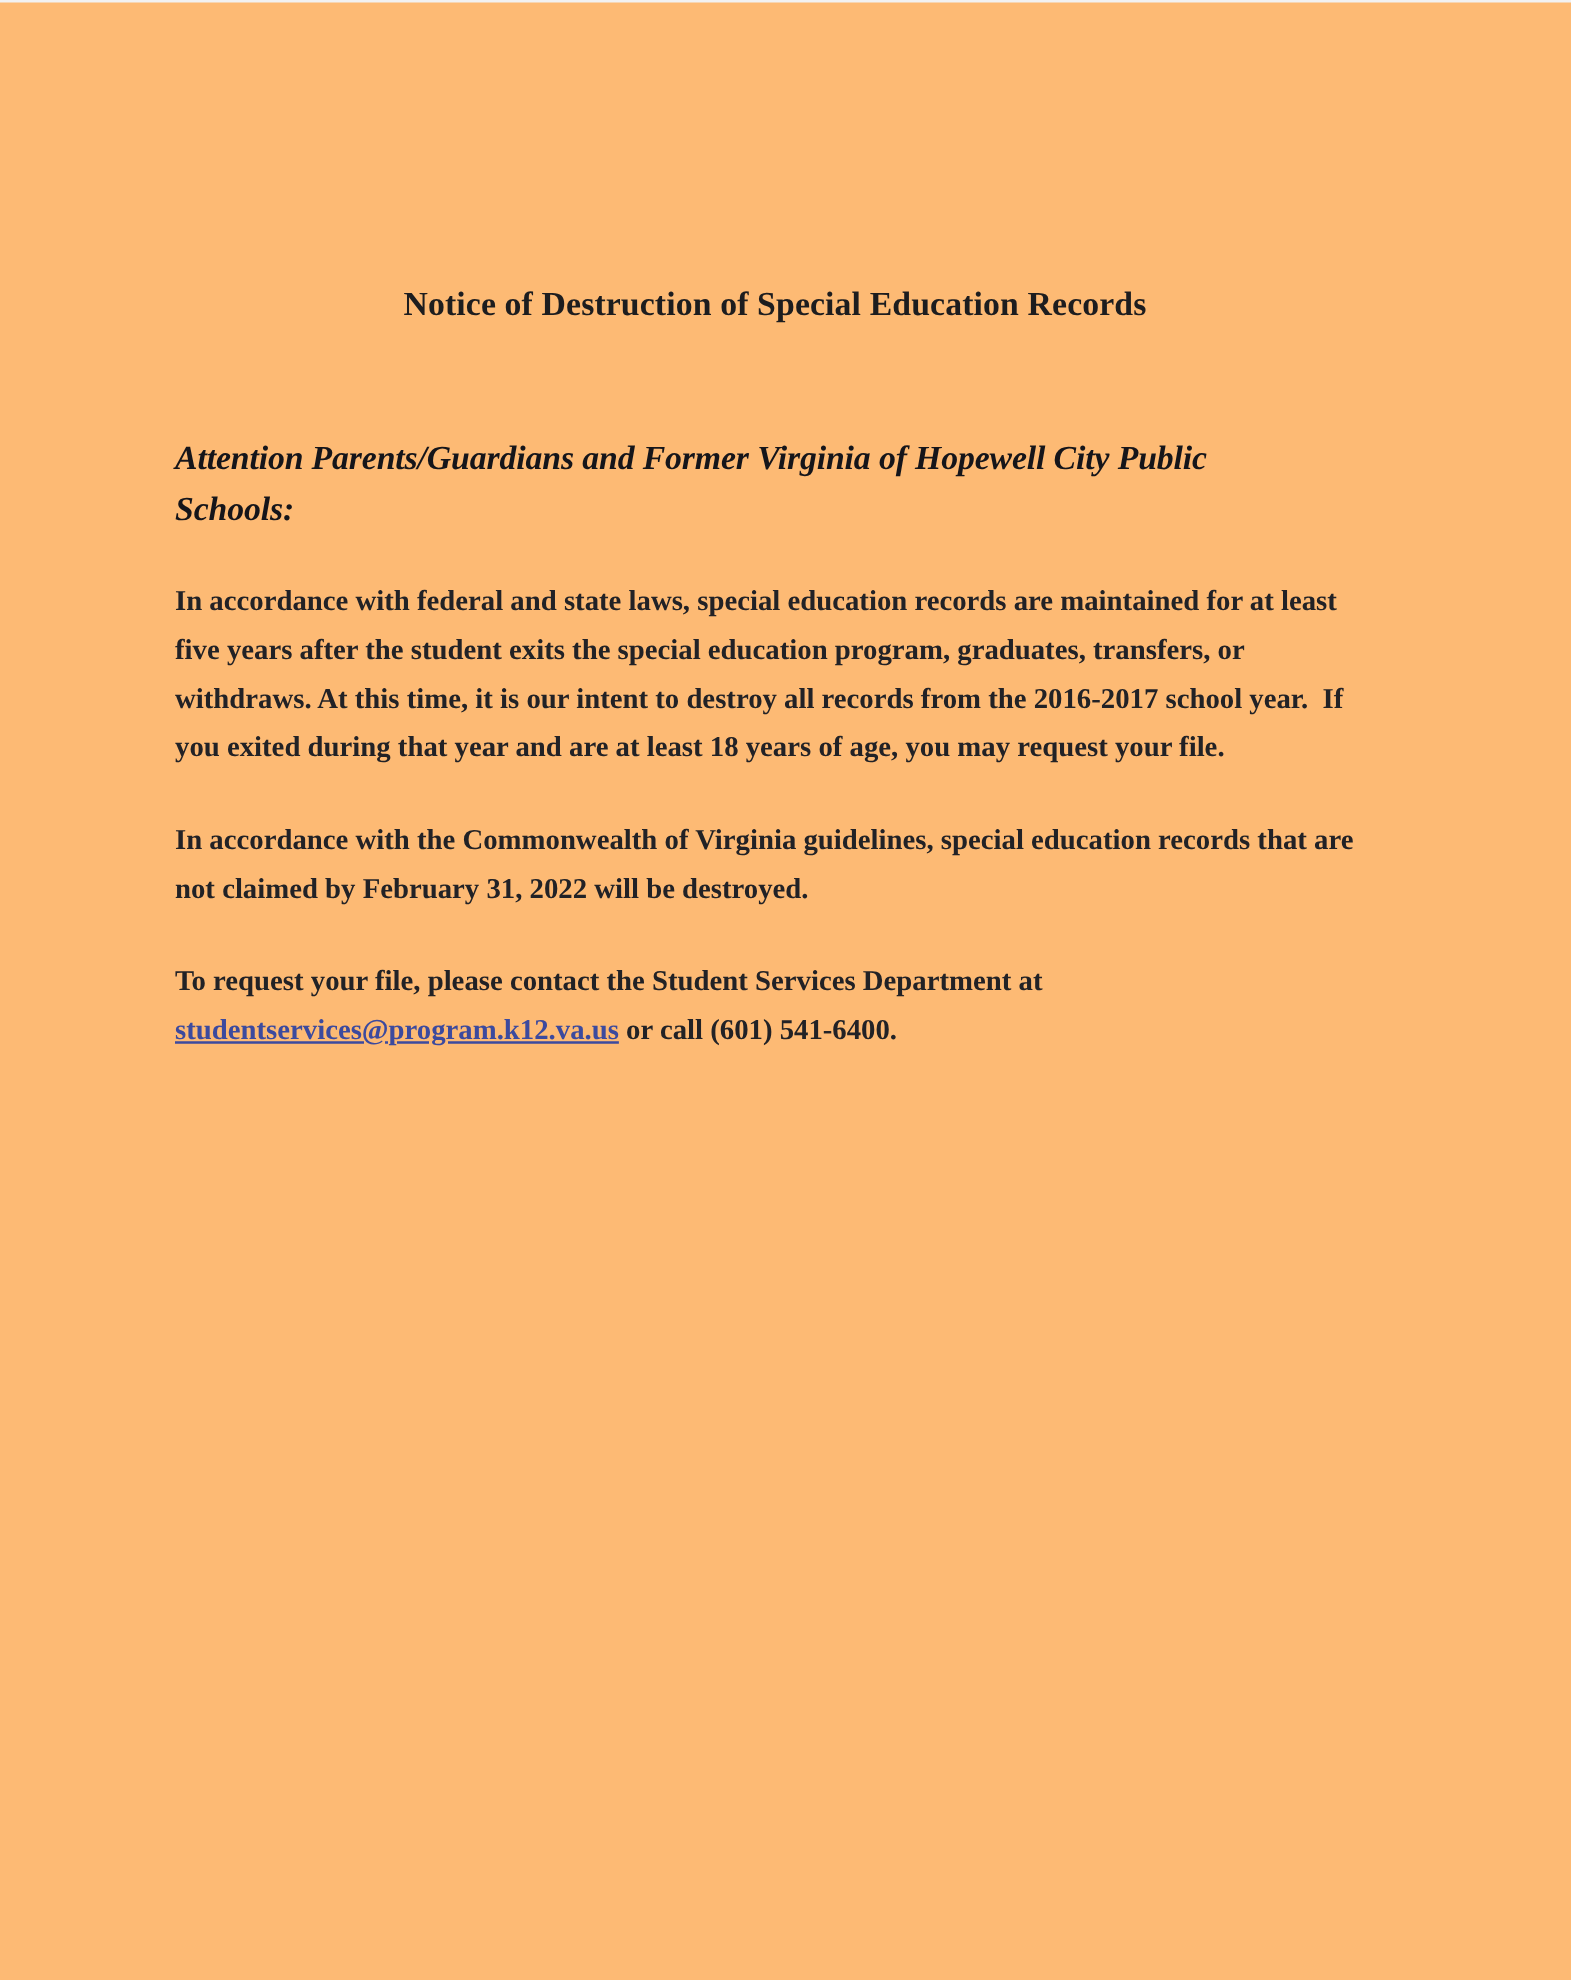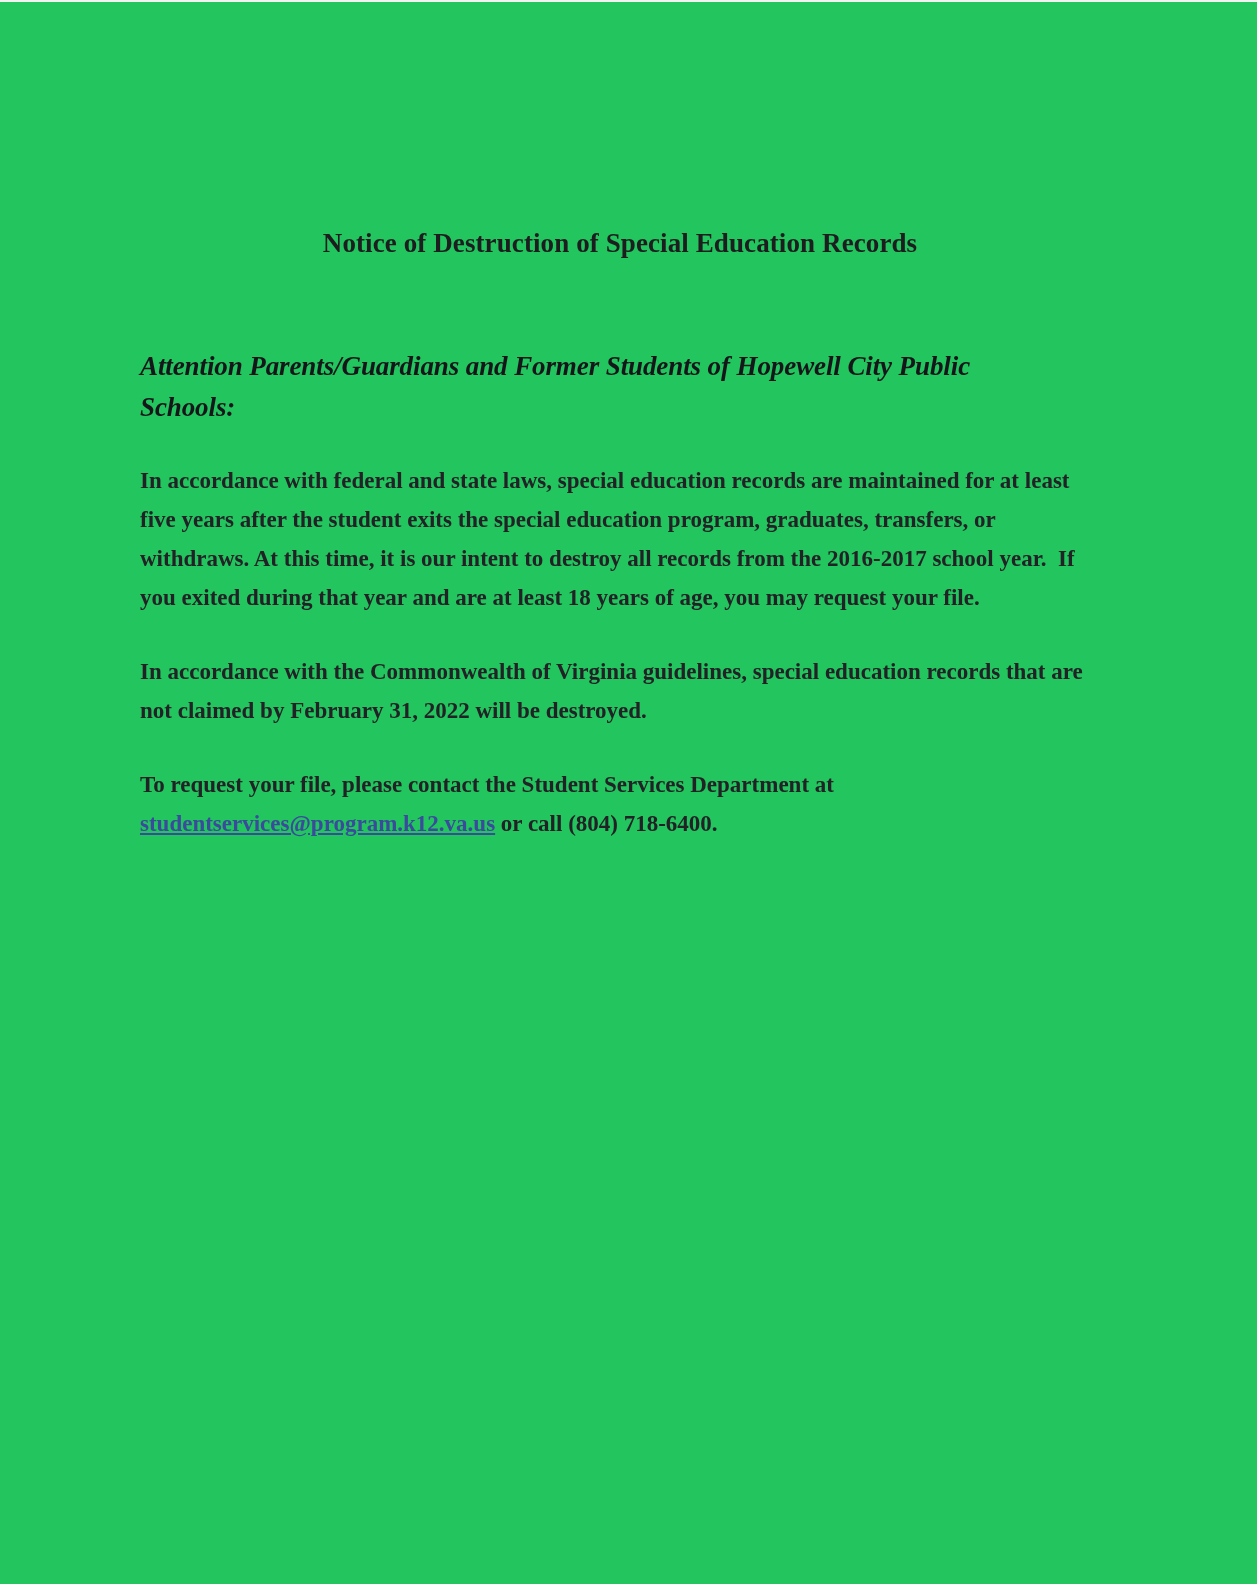--- a/index.html
+++ b/index.html
@@ -5,21 +5,21 @@
   html, body {
     margin: 0;
     padding: 0;
     background: #ffffff;
   }
 
   .page {
     position: relative;
     width: 1257px;
     height: 1584px;
-    background: #22c55e;
+    background: #fdba74;
     overflow: hidden;
     box-sizing: border-box;
   }
 
   
   .scan-edge-top {
     position: absolute;
     top: 0;
     left: 0;
     width: 1257px;
@@ -99,22 +99,22 @@
 
 <div class="page">
 
   <div class="scan-edge-top"></div>
 
   <div class="content">
 
     <h1 class="doc-title">Notice of Destruction of Special Education Records</h1>
 
 
-    <div class="attention-heading">Attention Parents/Guardians and Former Students of Hopewell City Public Schools:</div>
+    <div class="attention-heading">Attention Parents/Guardians and Former Virginia of Hopewell City Public Schools:</div>
 
     <p class="body-para para-gap-1">In accordance with federal and state laws, special education records are maintained for at least five years after the student exits the special education program, graduates, transfers, or withdraws. At this time, it is our intent to destroy all records from the 2016-2017 school year.  If you exited during that year and are at least 18 years of age, you may request your file.</p>
 
     <p class="body-para para-gap-2">In accordance with the Commonwealth of Virginia guidelines, special education records that are not claimed by February 31, 2022 will be destroyed.</p>
 
-    <p class="body-para para-gap-3"><span>To request your file, please contact the Student Services Department at </span><a class="email-link" href="#">studentservices@program.k12.va.us</a><span> or call (804) 718-6400.</span></p>
+    <p class="body-para para-gap-3"><span>To request your file, please contact the Student Services Department at </span><a class="email-link" href="#">studentservices@program.k12.va.us</a><span> or call (601) 541-6400.</span></p>
 
   </div>
 </div>
 
 </body></html>

